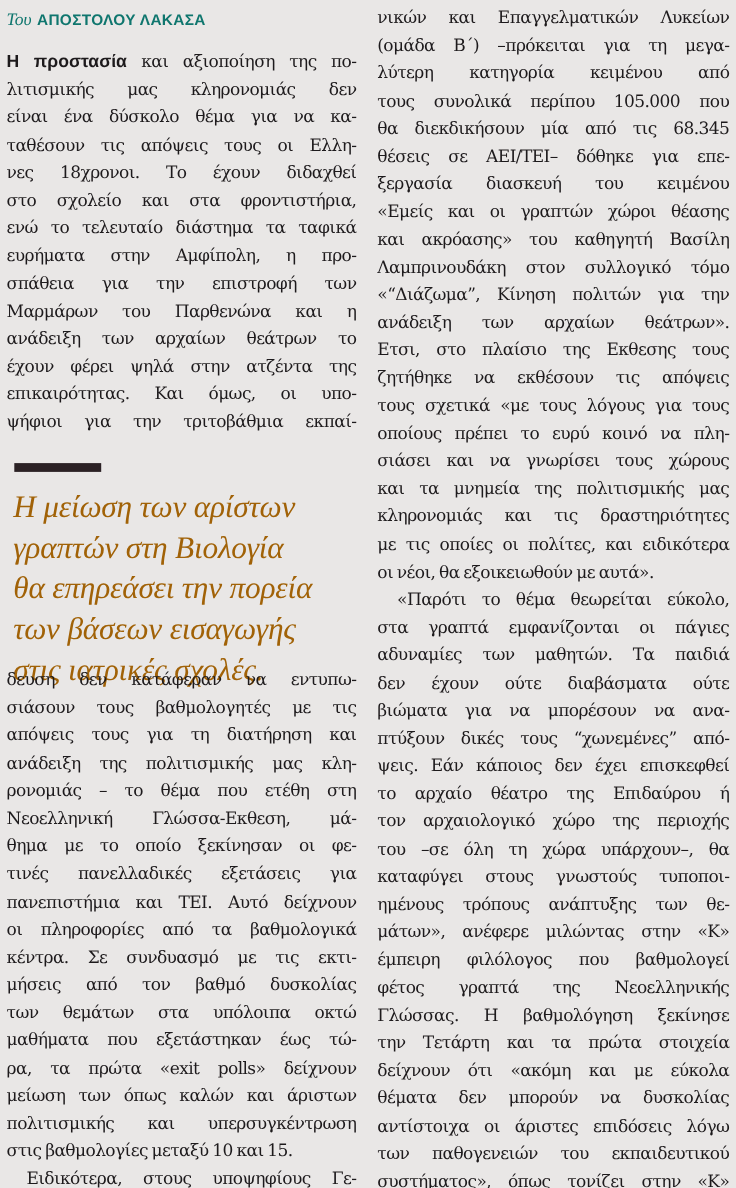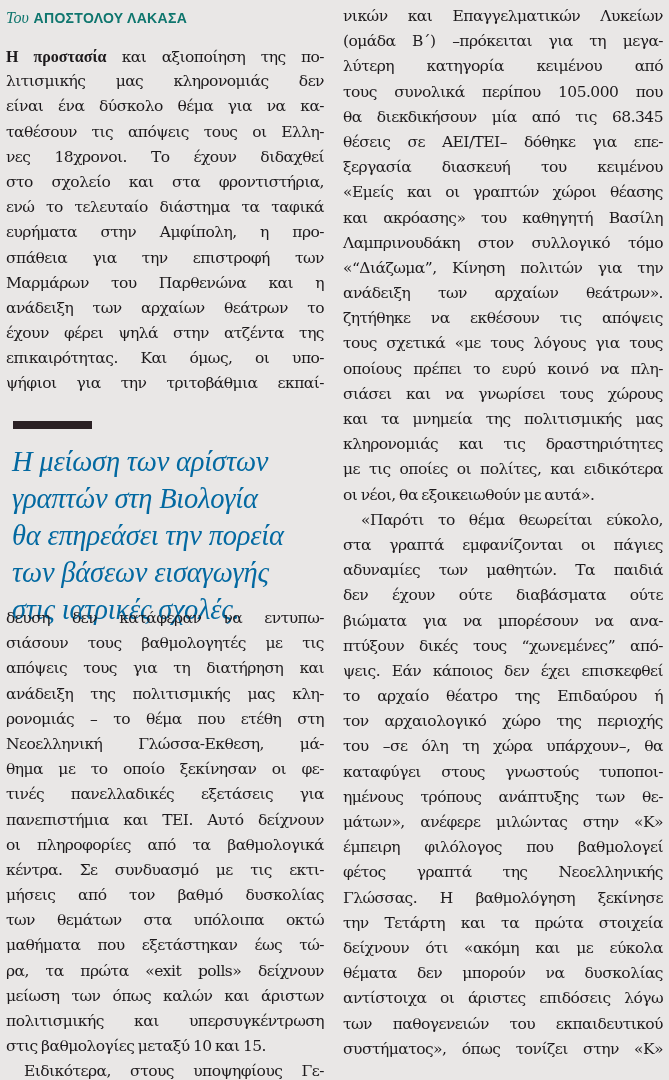--- a/index.html
+++ b/index.html
@@ -57,21 +57,21 @@
     word-spacing: -1px;
     overflow: visible;
   }
   .line.last {
     text-align-last: left;
   }
   .line.indent {
     padding-left: 18px;
   }
   .lead {
-    font-family: Liberation Serif, serif;
+    font-family: Liberation Sans, sans-serif;
     font-weight: bold;
     letter-spacing: 0;
     font-size: 16px;
   }
   .block {
     position: absolute;
   }
   .rule {
     position: absolute;
     left: 13px;
@@ -82,21 +82,21 @@
   }
   .pull {
     position: absolute;
     left: 12px;
     top: 443px;
     width: 310px;
     font-family: "Liberation Serif", serif;
     font-style: italic;
     font-size: 28.5px;
     line-height: 37px;
-    color: #0369a1;
+    color: #a16207;
     letter-spacing: -0.2px;
   }
   .pull div { white-space: nowrap; height: 37px; }
 </style>
 </head>
 <body>
 
 <div class="page">
 
   <div class="byline">
@@ -159,20 +159,21 @@
     <div class="line">λύτερη κατηγορία κειμένου από</div>
     <div class="line">τους συνολικά περίπου 105.000 που</div>
     <div class="line">θα διεκδικήσουν μία από τις 68.345</div>
     <div class="line">θέσεις σε ΑΕΙ/ΤΕΙ– δόθηκε για επε-</div>
     <div class="line">ξεργασία διασκευή του κειμένου</div>
     <div class="line">«Εμείς και οι γραπτών χώροι θέασης</div>
     <div class="line">και ακρόασης» του καθηγητή Βασίλη</div>
     <div class="line">Λαμπρινουδάκη στον συλλογικό τόμο</div>
     <div class="line">«“Διάζωμα”, Κίνηση πολιτών για την</div>
     <div class="line">ανάδειξη των αρχαίων θεάτρων».</div>
+    <div class="line">Ετσι, στο πλαίσιο της Εκθεσης τους</div>
     <div class="line">ζητήθηκε να εκθέσουν τις απόψεις</div>
     <div class="line">τους σχετικά «με τους λόγους για τους</div>
     <div class="line">οποίους πρέπει το ευρύ κοινό να πλη-</div>
     <div class="line">σιάσει και να γνωρίσει τους χώρους</div>
     <div class="line">και τα μνημεία της πολιτισμικής μας</div>
     <div class="line">κληρονομιάς και τις δραστηριότητες</div>
     <div class="line">με τις οποίες οι πολίτες, και ειδικότερα</div>
     <div class="line last">οι νέοι, θα εξοικειωθούν με αυτά».</div>
     <div class="line indent">«Παρότι το θέμα θεωρείται εύκολο,</div>
     <div class="line">στα γραπτά εμφανίζονται οι πάγιες</div>

